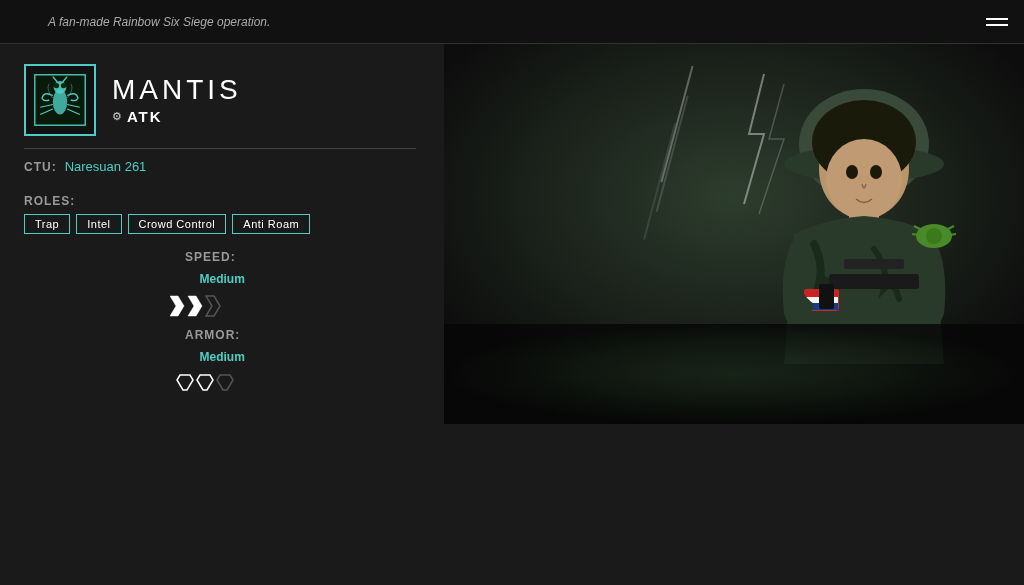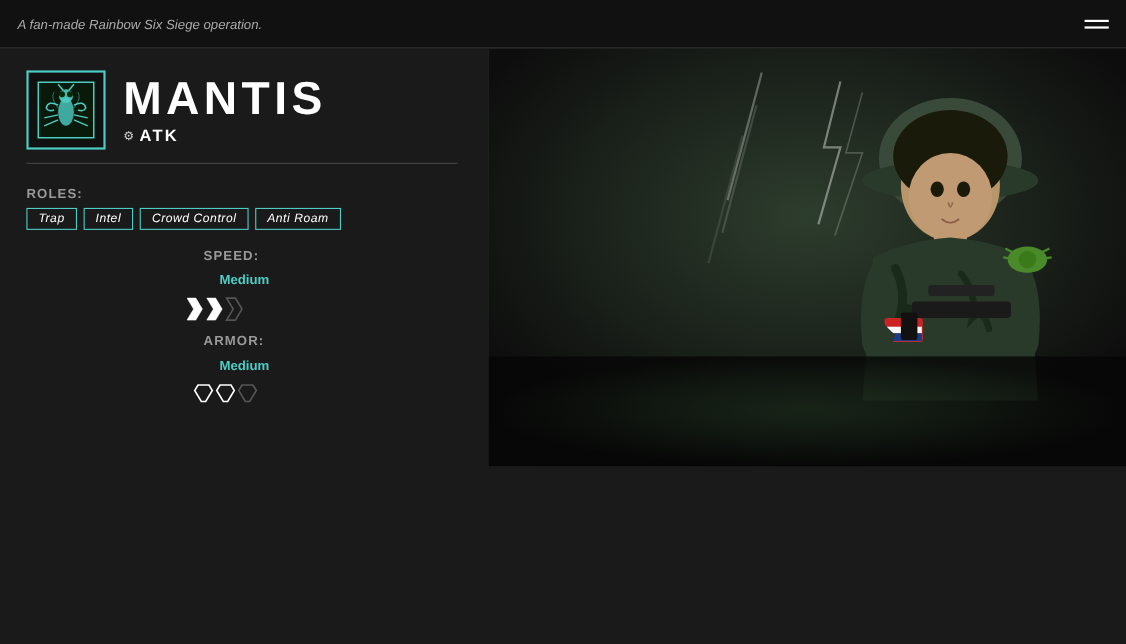--- a/index.html
+++ b/index.html
@@ -32,20 +32,21 @@
       letter-spacing: 2px;
       text-transform: uppercase;
     }
     #operation-title span.bold {
       font-weight: 900;
     }
     #header-subtitle {
       font-size: 12px;
       color: #aaa;
       font-style: italic;
+      margin-left: 32px;
     }
     #menu-icon {
       display: flex;
       flex-direction: column;
       gap: 4px;
       cursor: pointer;
     }
     #menu-icon span {
       display: block;
       width: 22px;
@@ -118,22 +119,22 @@
     }
     #operator-emblem svg {
       width: 54px;
       height: 54px;
     }
     #operator-name-block {
       display: flex;
       flex-direction: column;
     }
     #operator-name {
-      font-size: 42px;
-      font-weight: 700;
+      font-size: 28px;
+      font-weight: 400;
       letter-spacing: 4px;
       line-height: 1;
       text-transform: uppercase;
     }
     #operator-role-badge {
       display: flex;
       align-items: center;
       gap: 5px;
       margin-top: 4px;
     }
@@ -182,21 +183,20 @@
       color: #999;
       font-weight: 700;
       letter-spacing: 1px;
       margin-bottom: 6px;
       margin-top: 20px;
     }
     #roles-tags {
       display: flex;
       gap: 6px;
       flex-wrap: wrap;
-      font-style: italic;
     }
     .role-tag {
       border: 1px solid #4ecdc4;
       color: #fff;
       font-size: 11px;
       padding: 3px 10px;
       letter-spacing: 0.5px;
       background: transparent;
     }
 
@@ -348,20 +348,24 @@
         <div id="operator-name">MANTIS</div>
         <div id="operator-role-badge">
           <span id="atk-icon">⚙</span>
           <span id="atk-label">ATK</span>
         </div>
       </div>
     </div>
 
     <div id="divider"></div>
 
+    <div id="ctu-row">
+      <span id="ctu-label">CTU:</span>
+      <span id="ctu-value" style="color:#4ecdc4">Naresuan 261</span>
+    </div>
 
     <div id="roles-row">
       <div id="roles-label">ROLES:</div>
       <div id="roles-tags">
         <span class="role-tag">Trap</span>
         <span class="role-tag">Intel</span>
         <span class="role-tag">Crowd Control</span>
         <span class="role-tag">Anti Roam</span>
       </div>
     </div>

